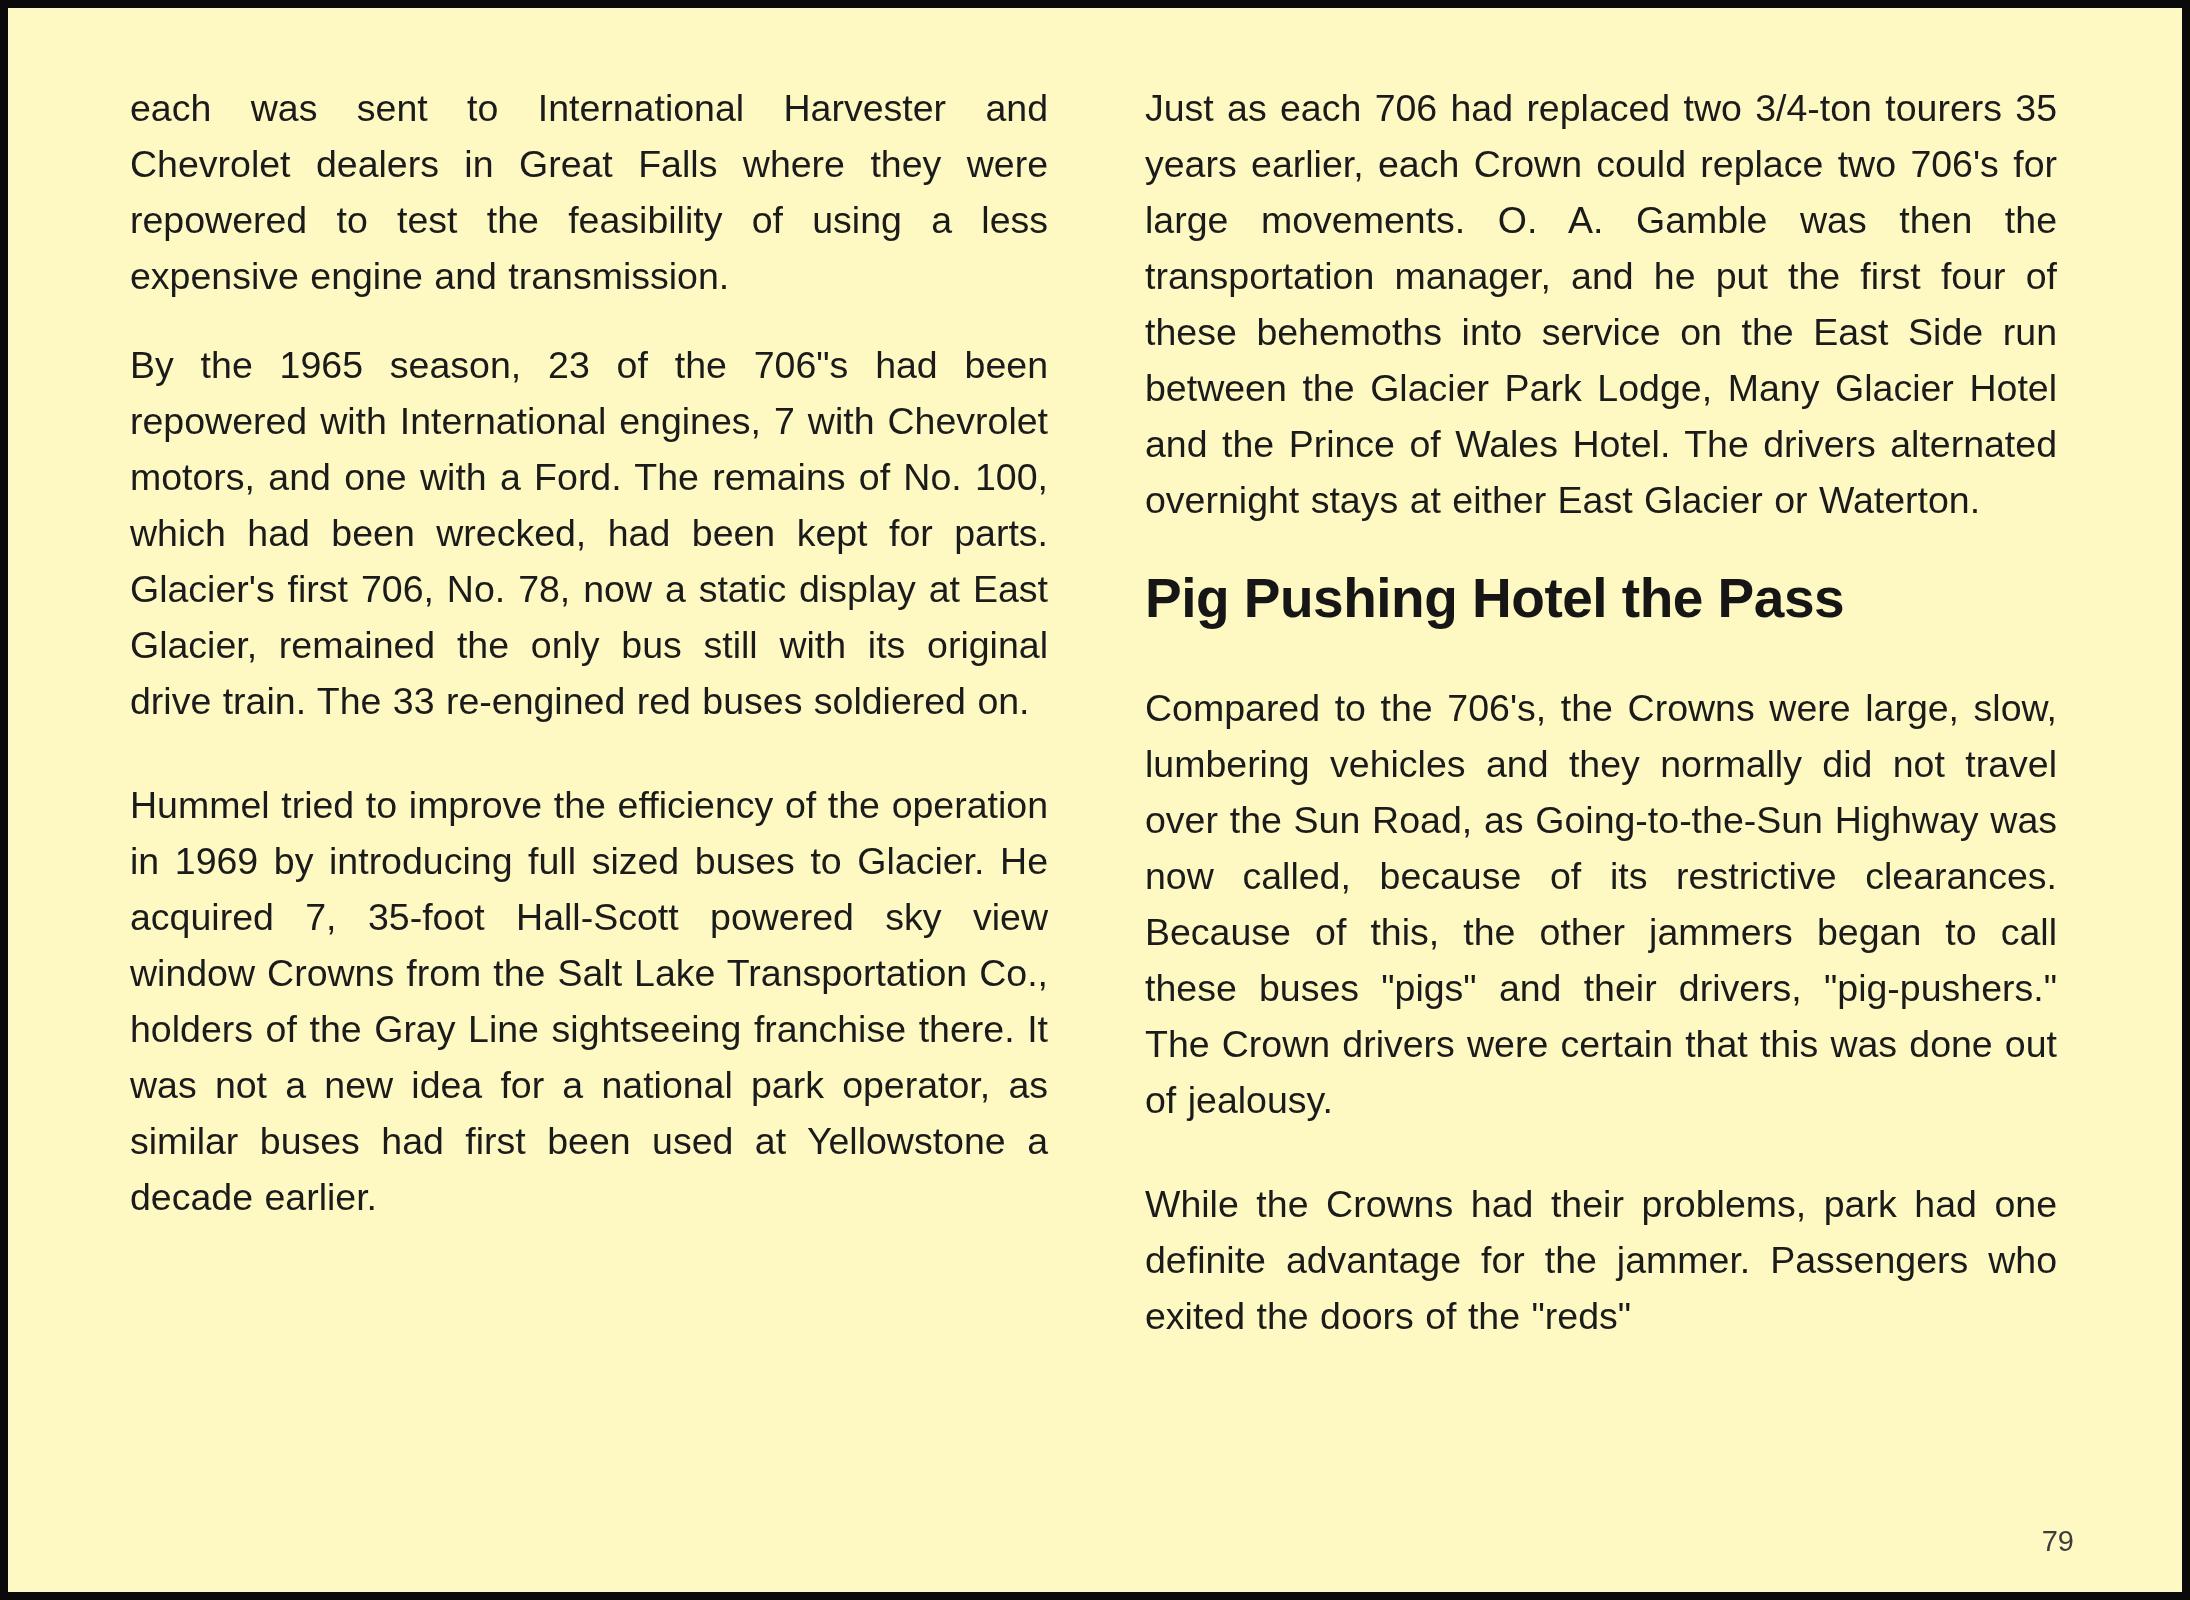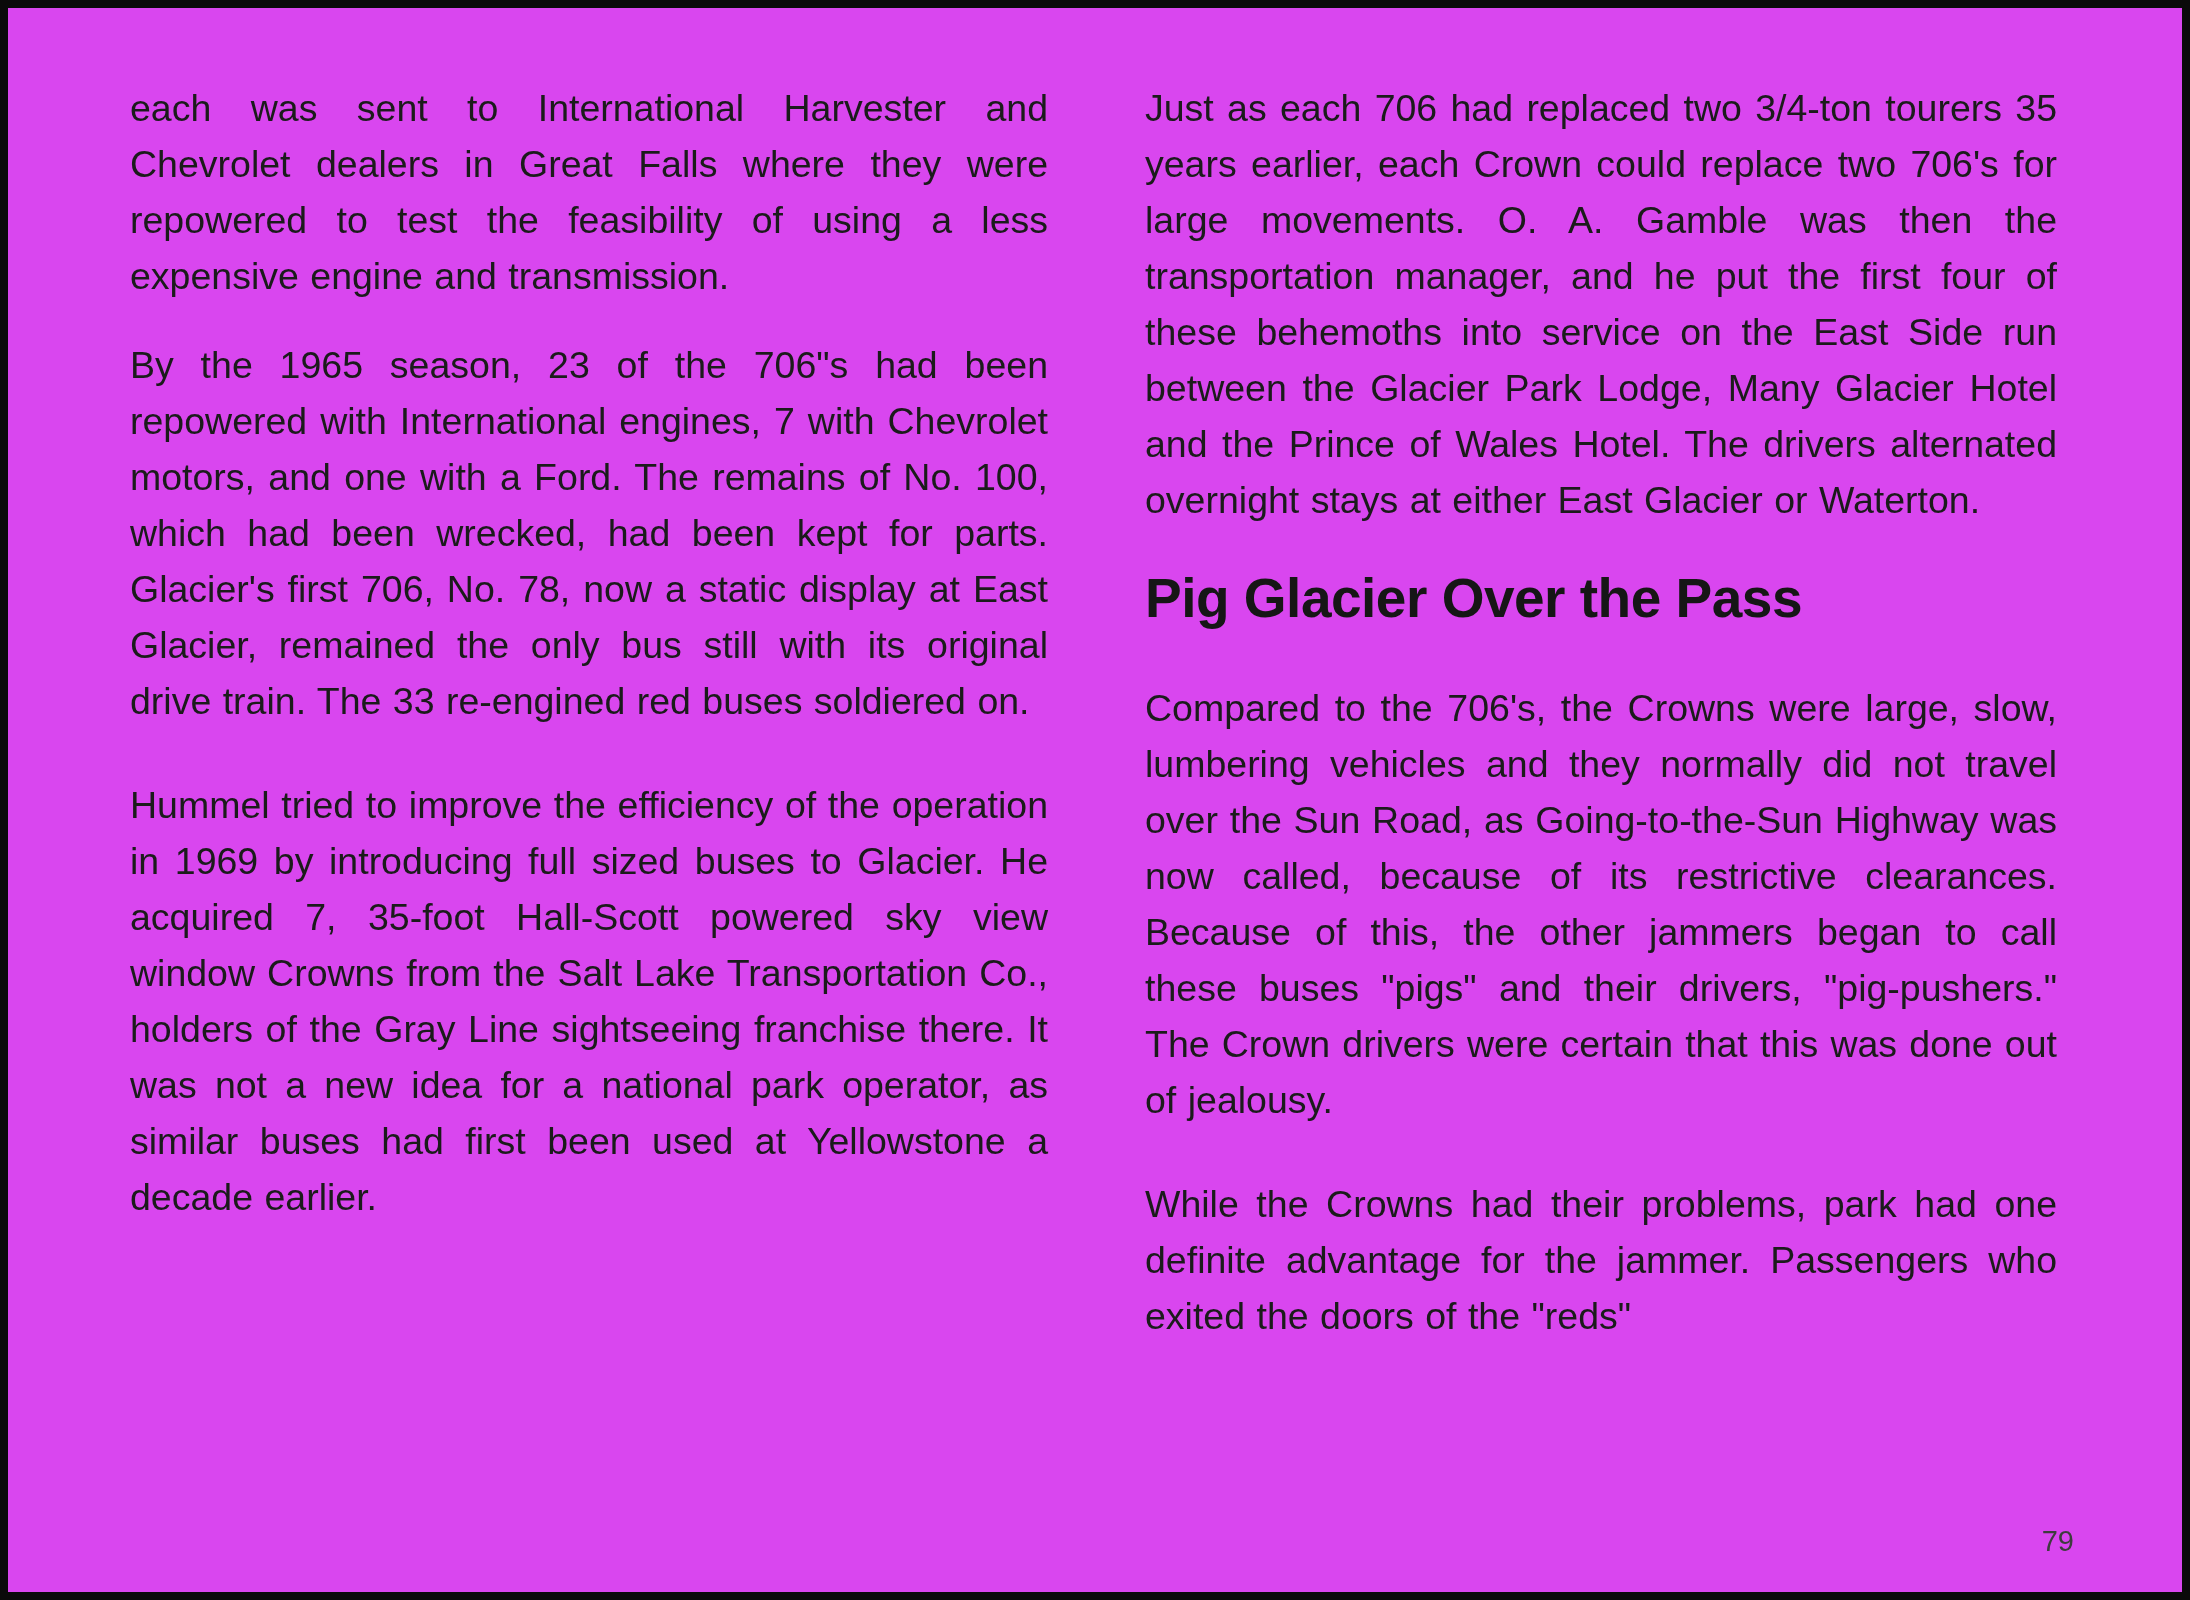--- a/index.html
+++ b/index.html
@@ -5,21 +5,21 @@
   html, body {
     margin: 0;
     padding: 0;
     background: #ffffff;
   }
   .page {
     position: relative;
     width: 2190px;
     height: 1600px;
     box-sizing: border-box;
-    background: #d946ef;
+    background: #fef9c3;
     border: 8px solid #0a0a0a;
     padding: 72px 125px 5px 122px;
     overflow: hidden;
     font-family: "Liberation Sans", "DejaVu Sans", sans-serif;
   }
   .columns {
     display: flex;
     gap: 97px;
   }
   .col {
@@ -58,19 +58,19 @@
 
 <div class="page">
   <div class="columns">
     <div class="col col-left">
       <p class="body-par">each was sent to International Harvester and Chevrolet dealers in Great Falls where they were repowered to test the feasibility of using a less expensive engine and transmission.</p>
       <p class="body-par">By the 1965 season, 23 of the 706"s had been repowered with International engines, 7 with Chevrolet motors, and one with a Ford. The remains of No. 100, which had been wrecked, had been kept for parts. Glacier's first 706, No. 78, now a static display at East Glacier, remained the only bus still with its original drive train. The 33 re-engined red buses soldiered on.</p>
       <p class="body-par">Hummel tried to improve the efficiency of the operation in 1969 by introducing full sized buses to Glacier. He acquired 7, 35-foot Hall-Scott powered sky view window Crowns from the Salt Lake Transportation Co., holders of the Gray Line sightseeing franchise there. It was not a new idea for a national park operator, as similar buses had first been used at Yellowstone a decade earlier.</p>
     </div>
     <div class="col col-right">
       <p class="body-par">Just as each 706 had replaced two 3/4-ton tourers 35 years earlier, each Crown could replace two 706's for large movements. O. A. Gamble was then the transportation manager, and he put the first four of these behemoths into service on the East Side run between the Glacier Park Lodge, Many Glacier Hotel and the Prince of Wales Hotel. The drivers alternated overnight stays at either East Glacier or Waterton.</p>
-      <h2 class="section-heading">Pig Glacier Over the Pass</h2>
+      <h2 class="section-heading">Pig Pushing Hotel the Pass</h2>
       <p class="body-par">Compared to the 706's, the Crowns were large, slow, lumbering vehicles and they normally did not travel over the Sun Road, as Going-to-the-Sun Highway was now called, because of its restrictive clearances. Because of this, the other jammers began to call these buses "pigs" and their drivers, "pig-pushers." The Crown drivers were certain that this was done out of jealousy.</p>
       <p class="body-par">While the Crowns had their problems, park had one definite advantage for the jammer. Passengers who exited the doors of the "reds"</p>
     </div>
   </div>
   <div class="page-number">79</div>
 </div>
 
 </body></html>

